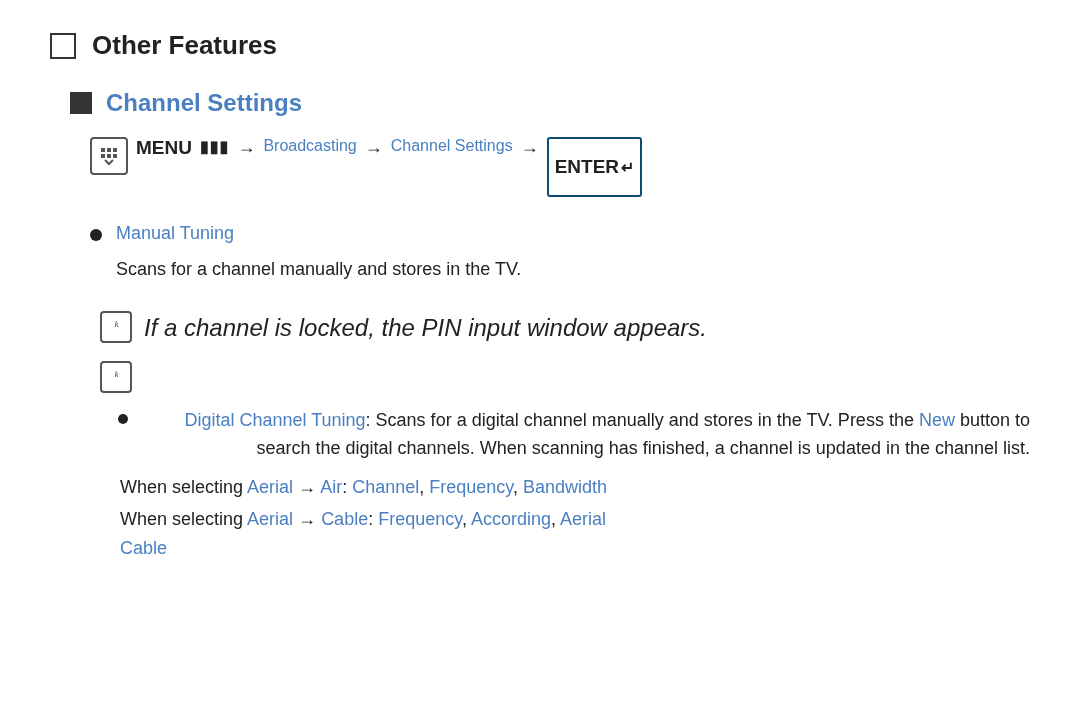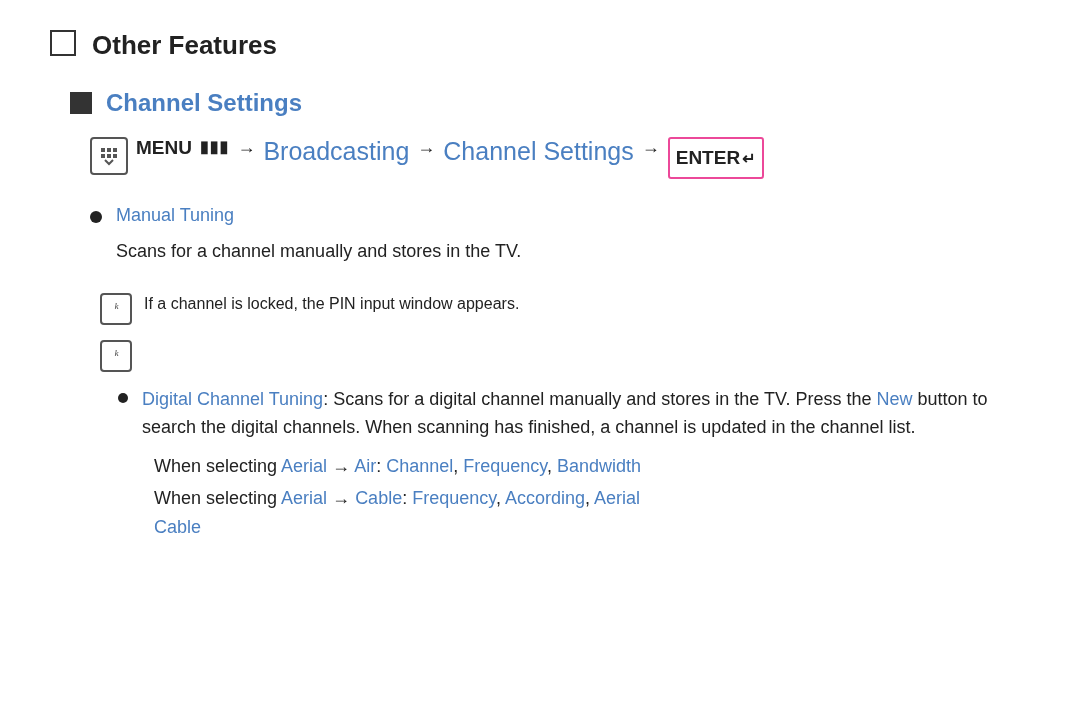--- a/index.html
+++ b/index.html
@@ -13,21 +13,21 @@
       font-family: Arial, sans-serif;
       font-size: 18px;
       color: #222222;
       width: 1080px;
       min-height: 705px;
       padding: 30px 50px;
     }
 
     .section-header {
       display: flex;
-      align-items: flex-start;
+      align-items: center;
       gap: 16px;
       margin-bottom: 28px;
     }
 
     .checkbox-icon {
       width: 26px;
       height: 26px;
       border: 2.5px solid #333;
       display: inline-flex;
       align-items: center;
@@ -87,33 +87,33 @@
     }
 
     .menu-bold {
       font-weight: bold;
       color: #222;
       font-size: 19px;
     }
 
     .menu-link {
       color: #4a7fc1;
-      font-size: 25px;
+      font-size: 16px;
     }
 
     .arrow {
       color: #222;
       font-size: 18px;
     }
 
     .enter-icon {
       font-weight: bold;
       font-size: 19px;
-      border: 2px solid #ec4899;
-      padding: 8px 6px;
+      border: 2px solid #0c4a6e;
+      padding: 17px 6px;
       border-radius: 3px;
       display: inline-flex;
       align-items: center;
       gap: 2px;
     }
 
     .content-area {
       margin-left: 20px;
     }
 
@@ -156,23 +156,24 @@
       justify-content: center;
       font-size: 15px;
       flex-shrink: 0;
       font-style: italic;
       font-family: serif;
       color: #444;
       margin-top: 1px;
     }
 
     .note-text {
-      font-size: 16px;
+      font-size: 24px;
       color: #222;
       line-height: 1.5;
+      font-style: italic;
     }
 
     .sub-bullet-item {
       display: flex;
       align-items: flex-start;
       gap: 14px;
       margin-bottom: 10px;
       margin-left: 28px;
     }
 
@@ -182,24 +183,25 @@
       background: #222;
       border-radius: 50%;
       flex-shrink: 0;
       margin-top: 7px;
     }
 
     .sub-bullet-text {
       font-size: 18px;
       color: #222;
       line-height: 1.55;
+      text-align: right;
     }
 
     .indent-block {
-      margin-left: 64px;
+      margin-left: 30px;
       margin-top: 10px;
     }
 
     .indent-line {
       font-size: 18px;
       color: #222;
       line-height: 1.6;
       margin-bottom: 4px;
     }
 

